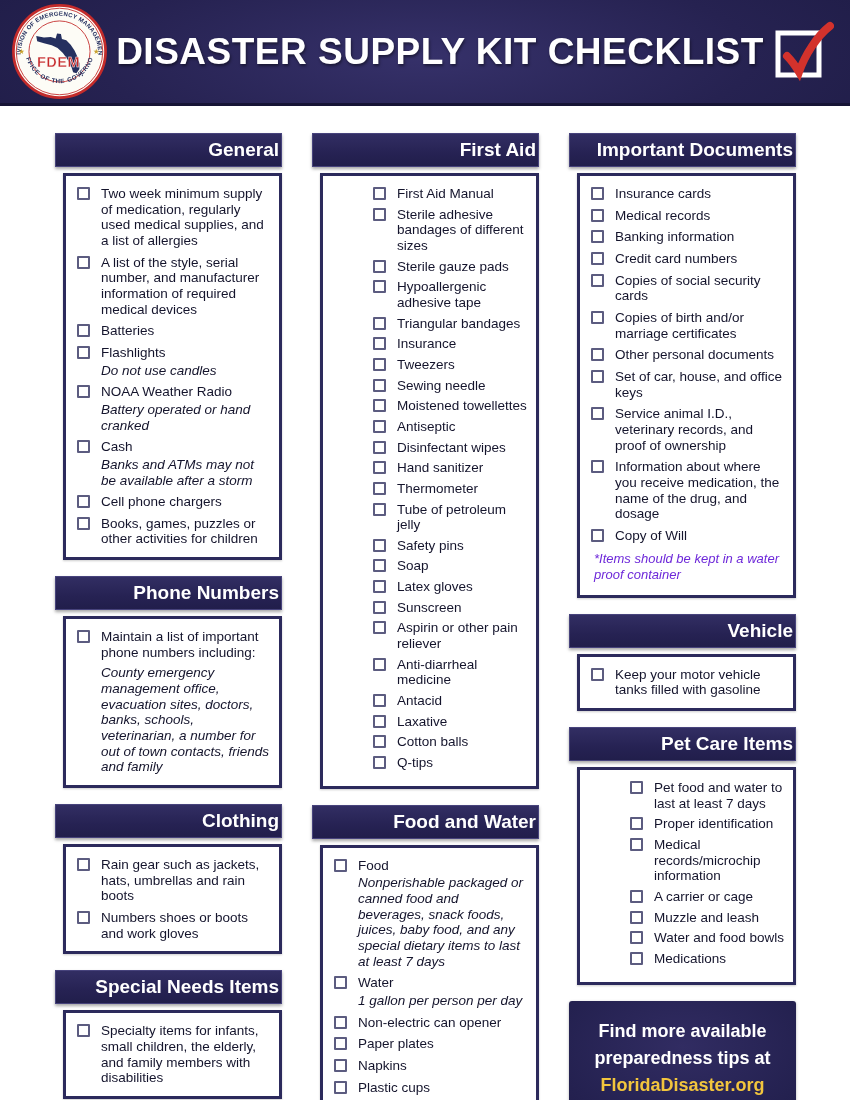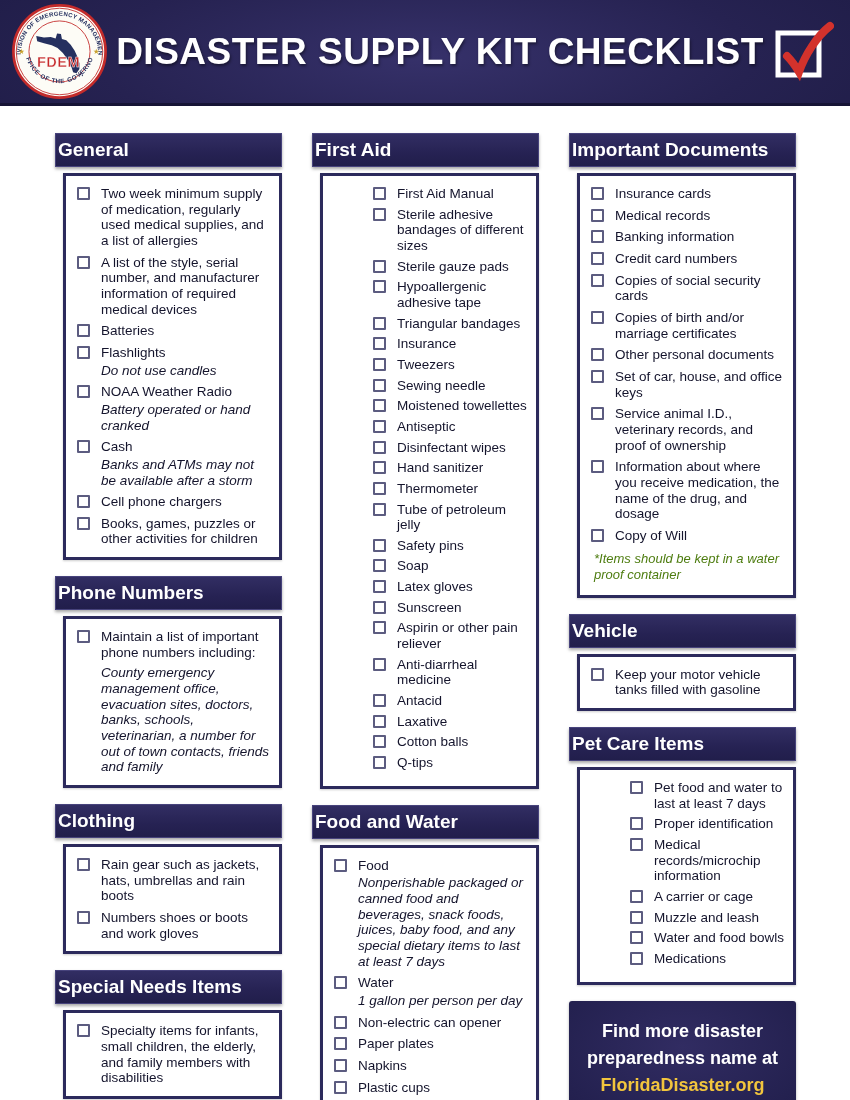--- a/index.html
+++ b/index.html
@@ -35,21 +35,21 @@
     display: flex; gap: 30px;
   }
   .col { width: 227px; flex: none; }
 
   .sec { margin-bottom: 16px; }
   .sec-h {
     background: linear-gradient(180deg, #322e63 0%, #262253 60%, #211e4b 100%);
     border: 1px solid #47437c;
     box-shadow: 0 2px 3px rgba(0,0,0,0.35);
     color: #ffffff; font-weight: bold; font-size: 19px;
-    text-align: left; padding: 5px 2px;
+    text-align: right; padding: 5px 2px;
     height: 34px;
   }
   .box {
     border: 3px solid #2c2a5c;
     background: #ffffff;
     margin-top: 6px;
     padding: 10px 8px 10px 11px;
     box-shadow: 0 1px 2px rgba(0,0,0,0.2);
     margin-left: 8px;
   }
@@ -66,21 +66,21 @@
     border: 2px solid #5c5c80;
     border-radius: 1px;
     background: #ffffff;
     flex: none; margin-top: 1px;
     cursor: pointer;
   }
   .note { font-style: italic; margin-top: 2px; }
   .note.spaced { margin-top: 5px; }
   .footnote {
     font-style: italic; font-size: 13px; line-height: 1.2;
-    color: #4d7c0f; margin: 8px 0 2px 3px;
+    color: #6d28d9; margin: 8px 0 2px 3px;
   }
 
   
   .promo {
     background: radial-gradient(ellipse 80% 100% at 50% 40%, #312c62 0%, #242150 70%, #201d49 100%);
     border-radius: 3px;
     margin-top: 10px;
     padding: 17px 10px;
     text-align: center;
     font-weight: bold; font-size: 18px; line-height: 1.5;
@@ -554,15 +554,15 @@
             </div>
           </div>
           <div class="item">
             <span class="cb"></span>
             <div class="txt">
               <div>Medications</div>
             </div>
           </div>
         </div>
       </div>
-      <div class="promo"><span>Find more disaster preparedness name at</span><span class="promo-link">FloridaDisaster.org</span></div>
+      <div class="promo"><span>Find more available preparedness tips at</span><span class="promo-link">FloridaDisaster.org</span></div>
     </div>
 </div>
 
 </body></html>

